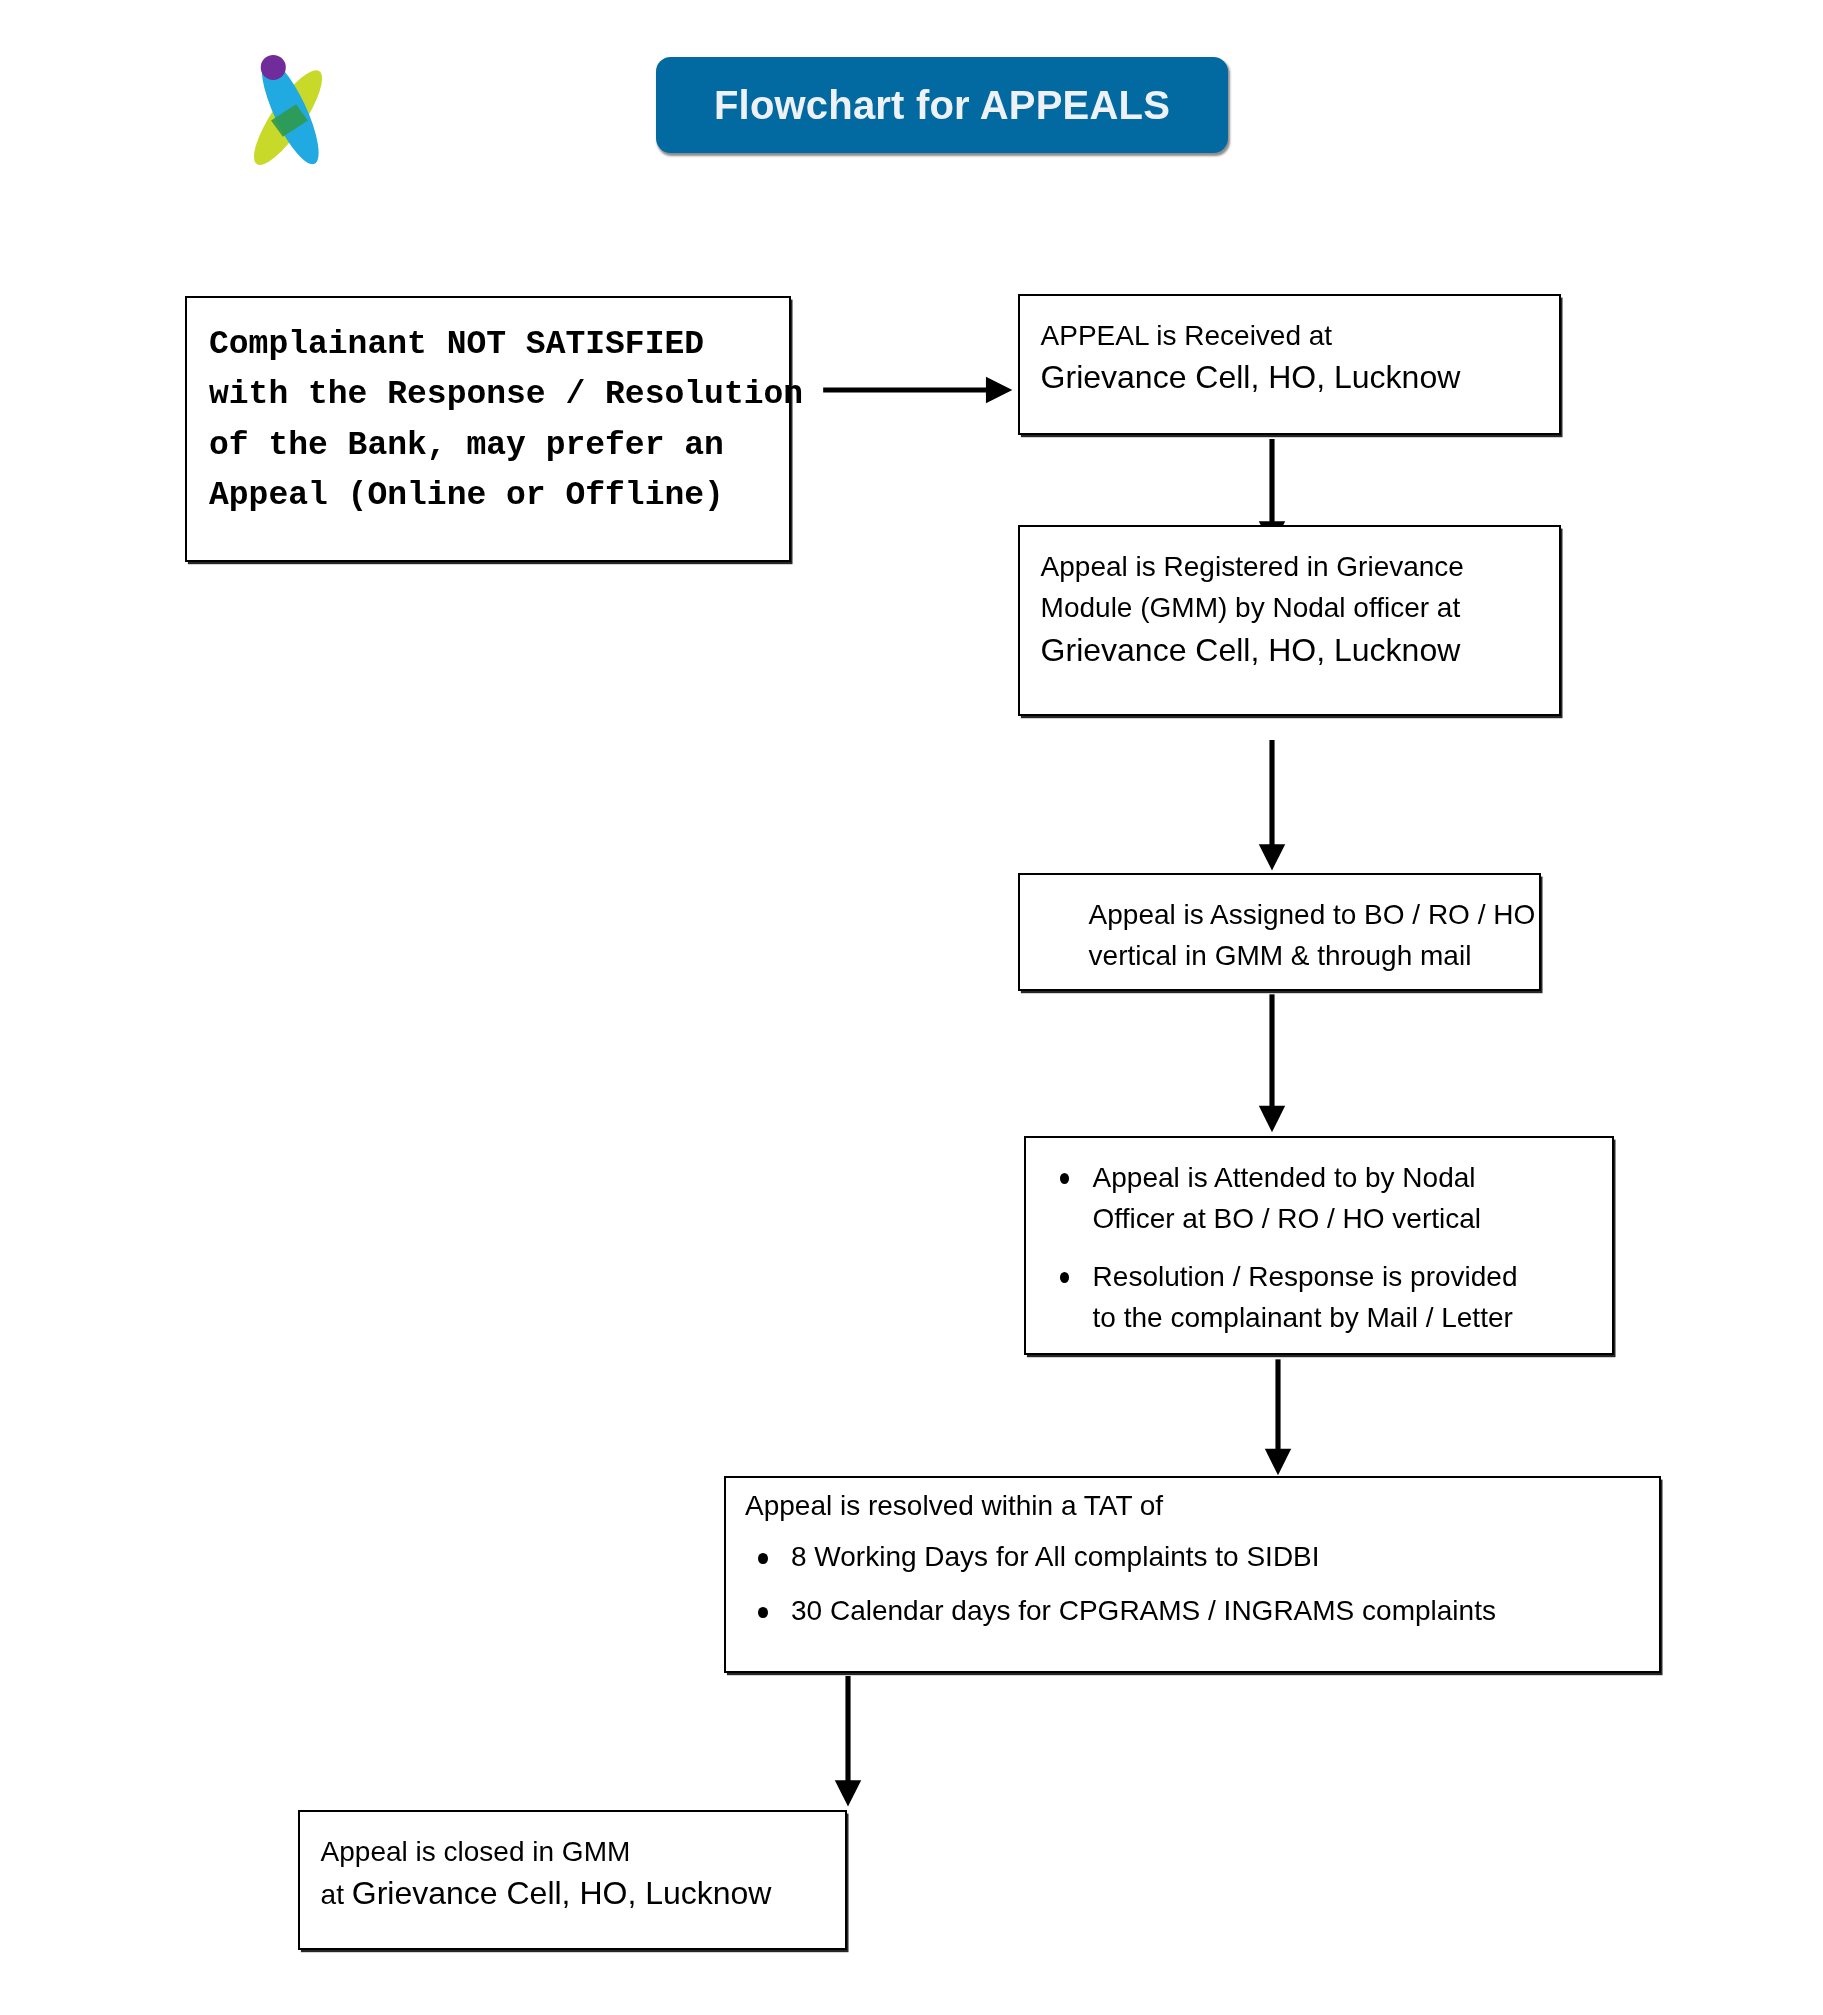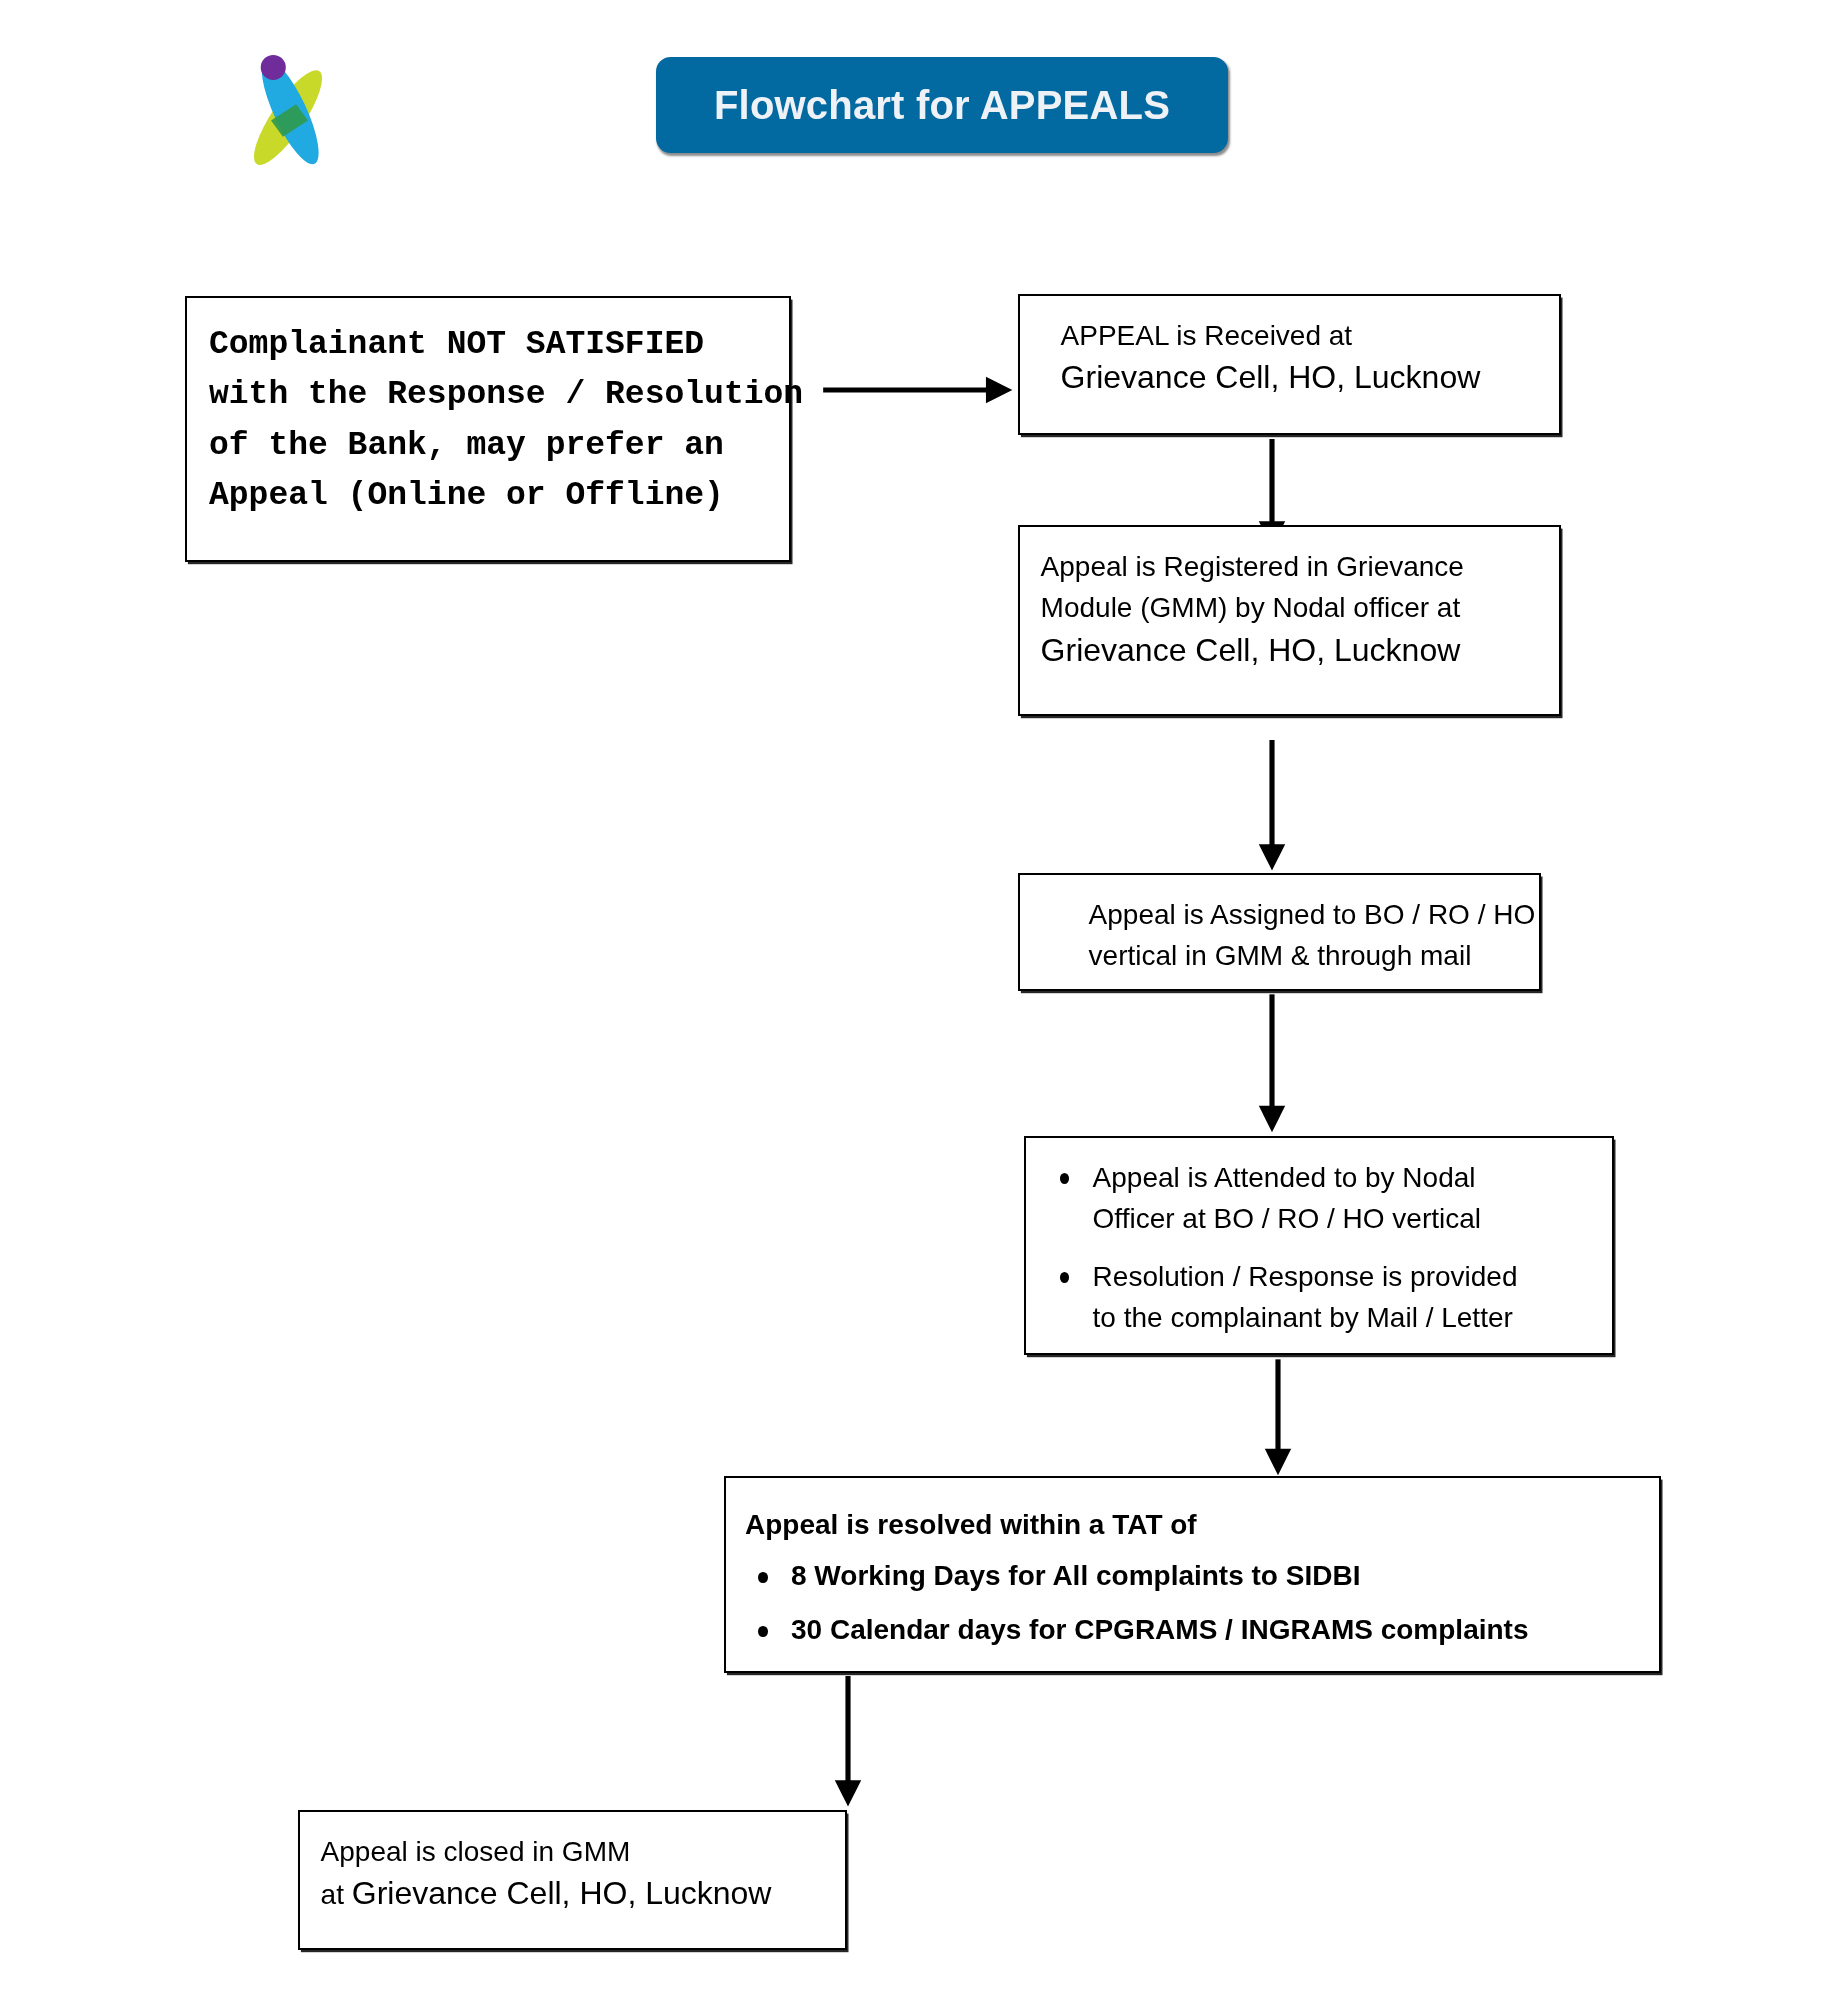--- a/index.html
+++ b/index.html
@@ -111,29 +111,29 @@
     border-radius: 50%;
   }
 
   
   .arrow {
     position: absolute;
   }
 
   
   #box-complainant { left: 185px;  top: 296px;  width: 606px;  height: 266px; }
-  #box-received    { left: 1018px; top: 294px;  width: 543px;  height: 141px; padding-left: 20px; }
+  #box-received    { left: 1018px; top: 294px;  width: 543px;  height: 141px; }
   #box-registered  { left: 1018px; top: 525px;  width: 543px;  height: 191px; }
   #box-assigned    { left: 1018px; top: 873px; width: 523px;  height: 118px; padding-left: 48px; }
   #box-attended    { left: 1024px; top: 1136px; width: 590px;  height: 219px; }
   #box-tat         { left: 724px;  top: 1476px; width: 937px; height: 197px; }
   #box-closed      { left: 298px;  top: 1810px; width: 549px;  height: 140px; }
 
   #box-complainant .box-inner { padding: 22px 22px; font-family: Liberation Mono, monospace; }
-  #box-tat .box-inner { padding: 26px 19px; font-weight: bold; }
+  #box-tat .box-inner { padding: 7px 19px; }
   #box-tat ul.bullets > li { margin-bottom: 13.2px; }
   #box-tat .line { margin-bottom: 10.3px; }
 </style>
 </head>
 <body>
 
 <div id="page">
 
   <div id="logo">
     <svg viewBox="0 0 190 190" width="140" height="140" aria-hidden="true">

